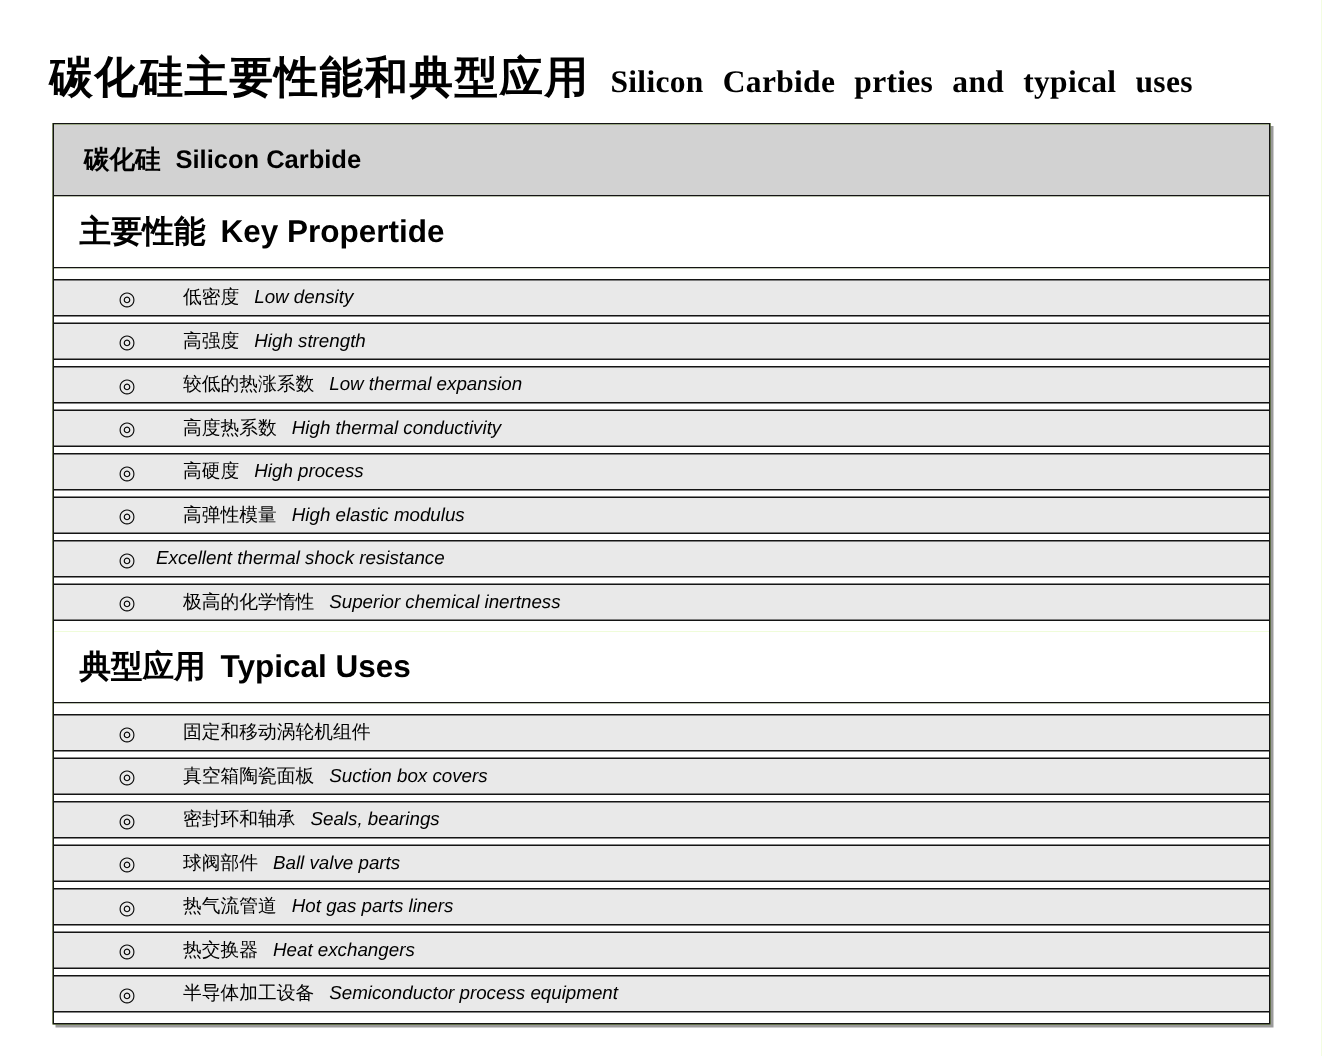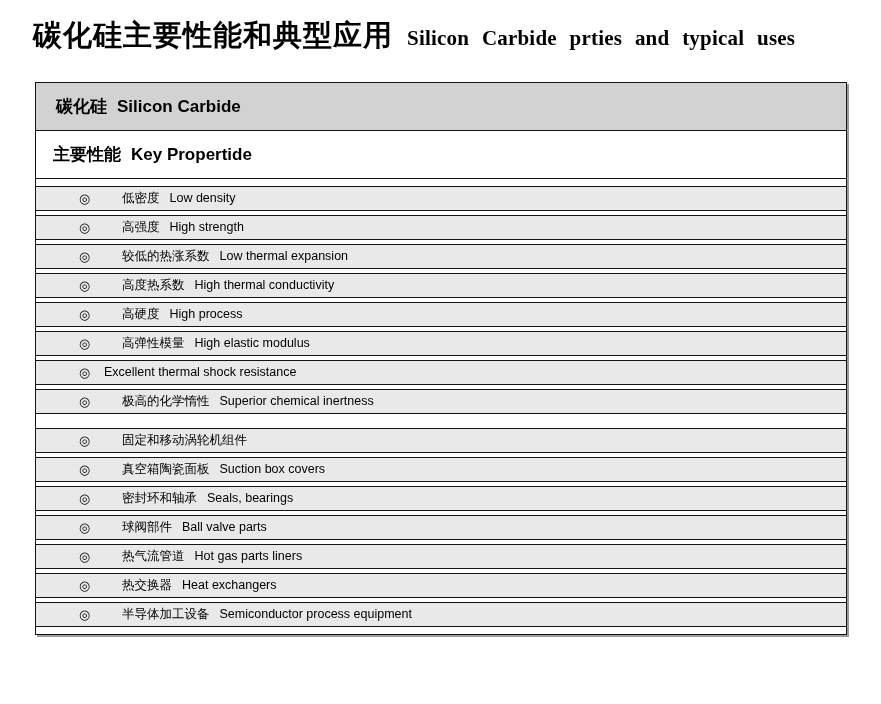--- a/index.html
+++ b/index.html
@@ -14,21 +14,21 @@
     width: 881px;
     height: 704px;
     background: #ffffff;
     overflow: hidden;
     font-family: "Liberation Sans", sans-serif;
     color: #000;
   }
   .doc-title {
     position: absolute;
     left: 33px;
-    top: 16px;
+    top: 32px;
     white-space: nowrap;
     font-family: "Liberation Serif", "DejaVu Serif", serif;
     font-weight: bold;
   }
   .doc-title .t-zh {
     font-size: 29px;
     letter-spacing: 1px;
   }
   .doc-title .t-en {
     font-size: 21px;
@@ -54,21 +54,21 @@
     font-size: 17px;
     font-weight: bold;
     white-space: nowrap;
   }
   .band-section {
     height: 48px;
     line-height: 48px;
     background: #ffffff;
     border-bottom: 1px solid var(--border);
     padding-left: 17px;
-    font-size: 17px;
+    font-size: 21px;
     font-weight: bold;
     white-space: nowrap;
   }
   .band-en { margin-left: 10px; }
   .rows { padding: 3px 0; background: #ffffff; }
   .row {
     height: 25px;
     line-height: 23px;
     background: var(--row-bg);
     border-top: 1px solid var(--border);
@@ -79,21 +79,21 @@
     display: flex;
     align-items: center;
     white-space: nowrap;
   }
   .row .bullet {
     width: 15px;
     font-size: 13px;
     line-height: 23px;
   }
   .row .zh { margin-left: 28px; }
-  .row .en { margin-left: 10px; }
+  .row .en { margin-left: 10px; font-style: italic; }
 </style>
 </head>
 <body>
 
 <div class="page">
 
   <div class="doc-title">
     <span class="t-zh">碳化硅主要性能和典型应用</span><span class="t-en">Silicon Carbide prties and typical uses</span>
   </div>
 
@@ -142,20 +142,23 @@
           <span class="bullet">◎</span>
           <span class="en">Excellent thermal shock resistance</span>
         </div>
         <div class="row">
           <span class="bullet">◎</span>
           <span class="zh">极高的化学惰性</span>
           <span class="en">Superior chemical inertness</span>
         </div>
       </div>
 
+    <div class="band-section">
+      <span>典型应用</span><span class="band-en">Typical Uses</span>
+    </div>
 
     <div class="rows">
         <div class="row">
           <span class="bullet">◎</span>
           <span class="zh">固定和移动涡轮机组件</span>
         </div>
         <div class="row">
           <span class="bullet">◎</span>
           <span class="zh">真空箱陶瓷面板</span>
           <span class="en">Suction box covers</span>

